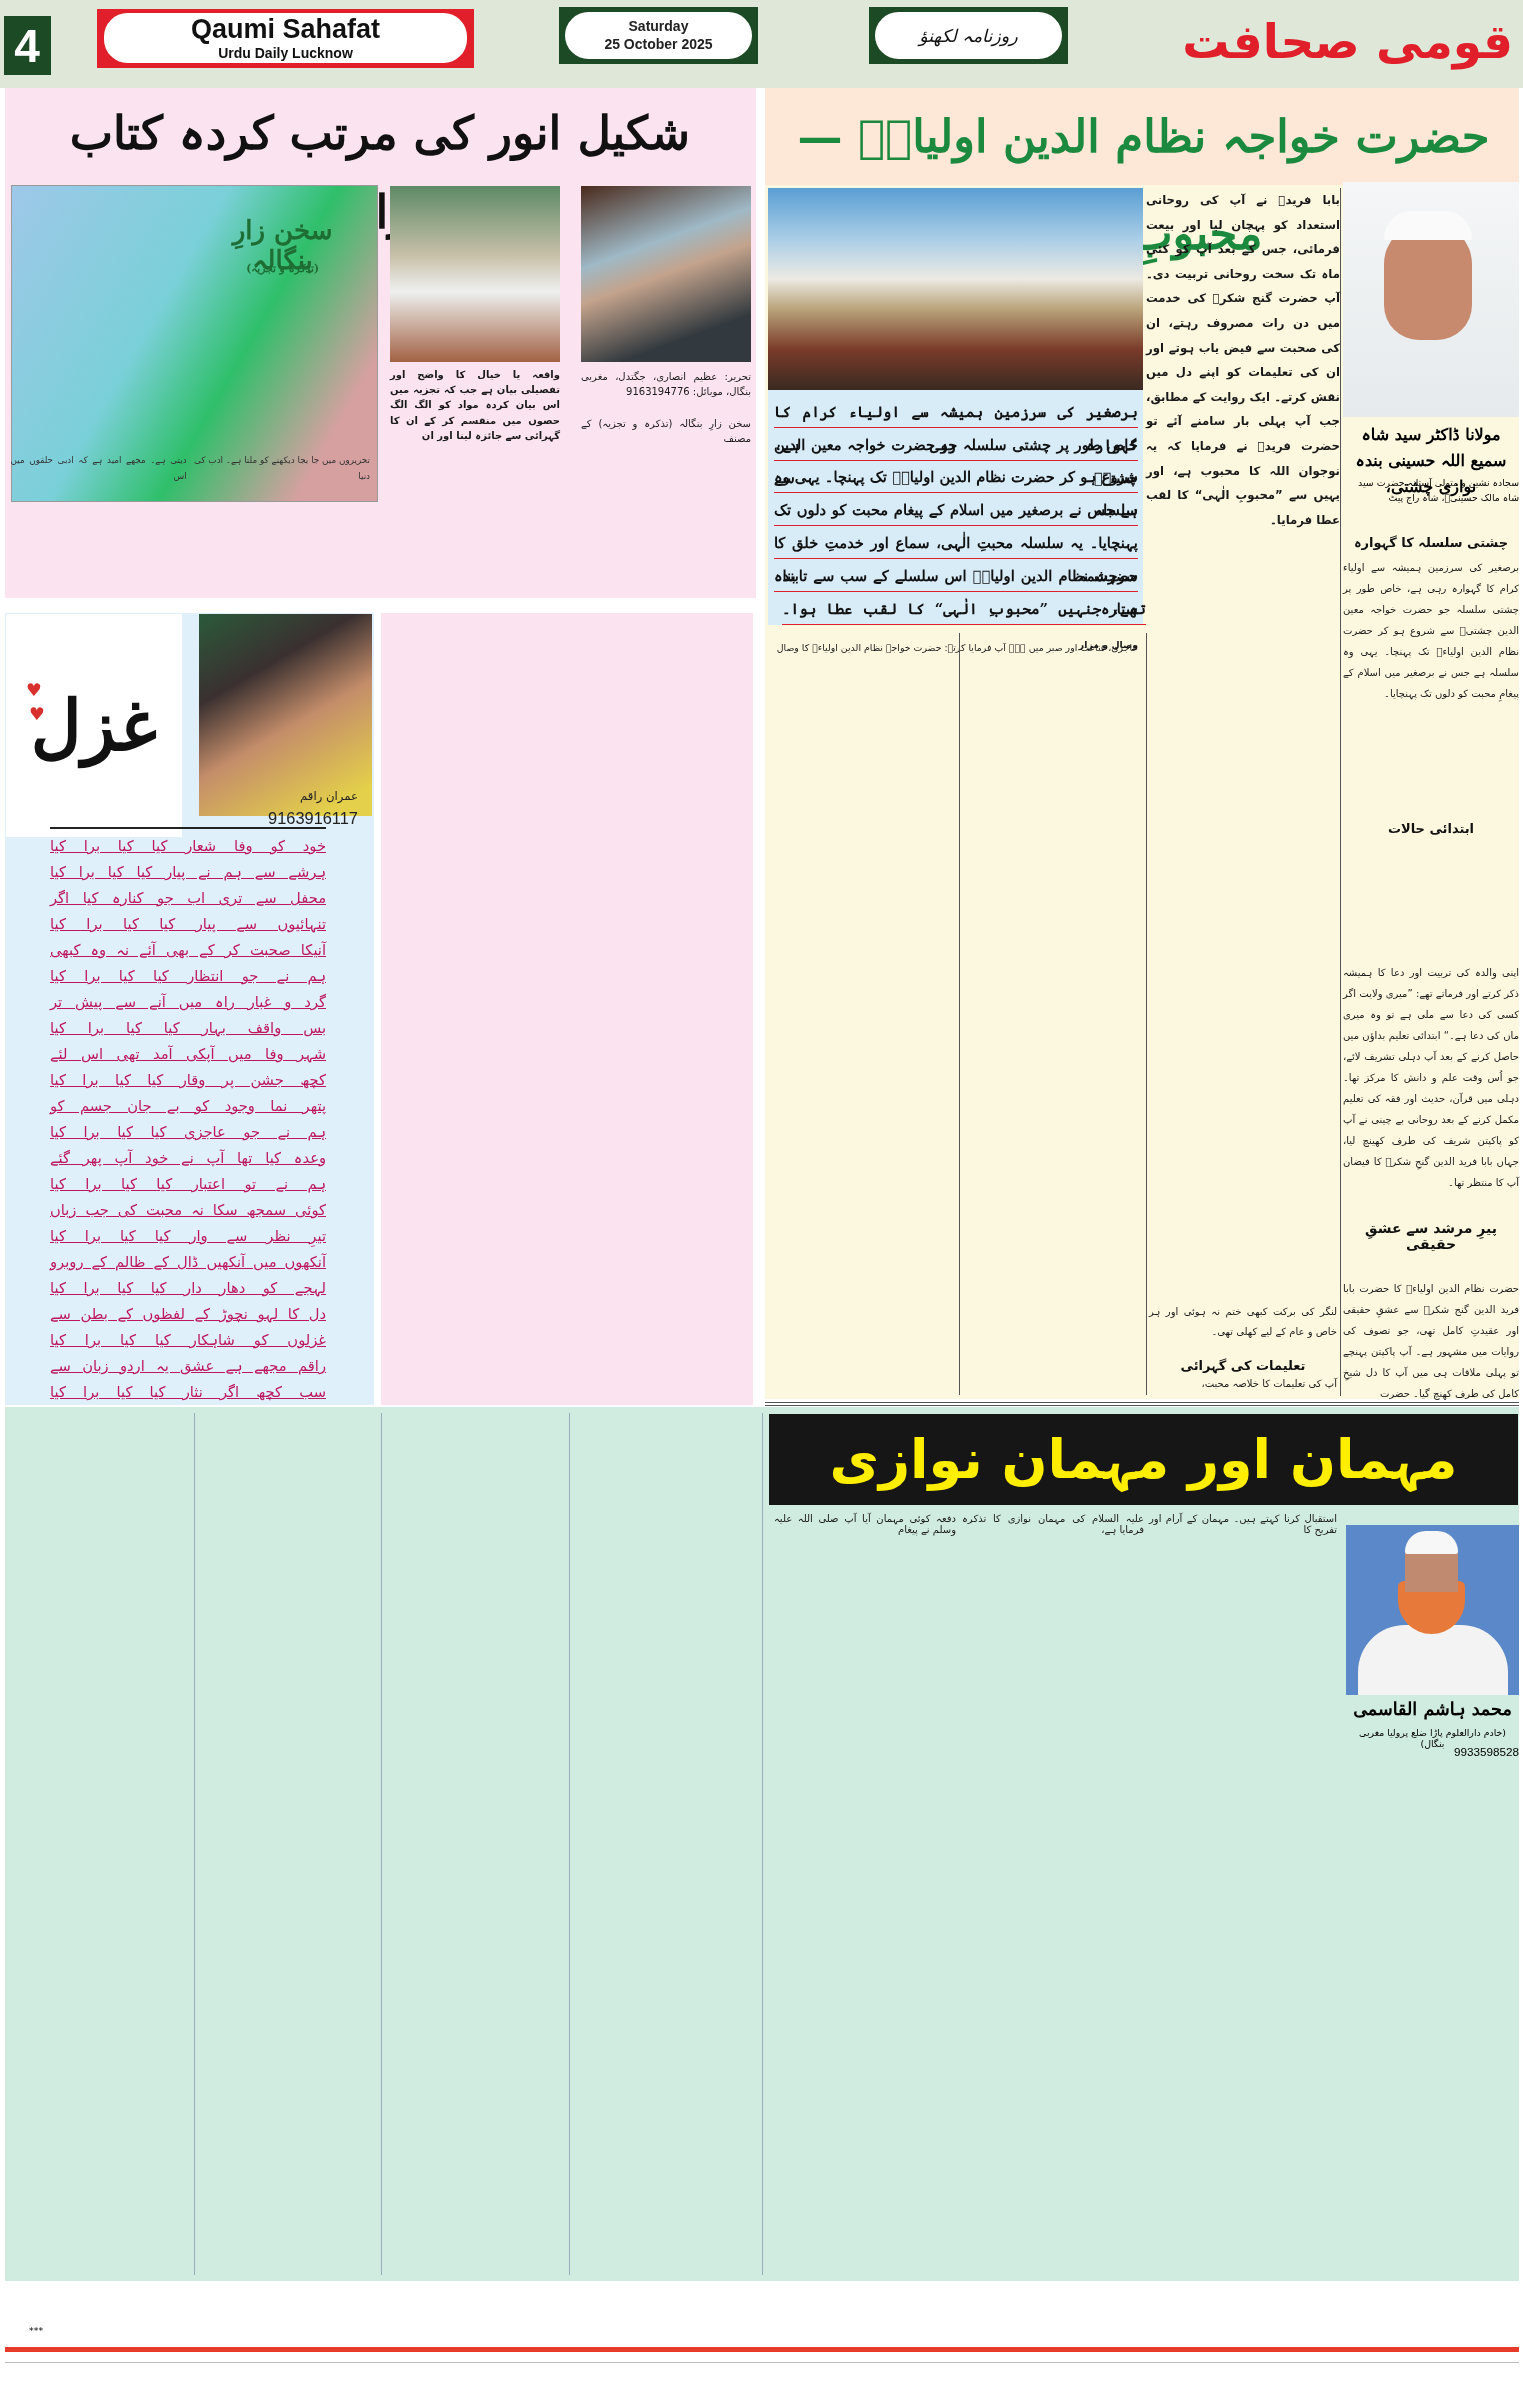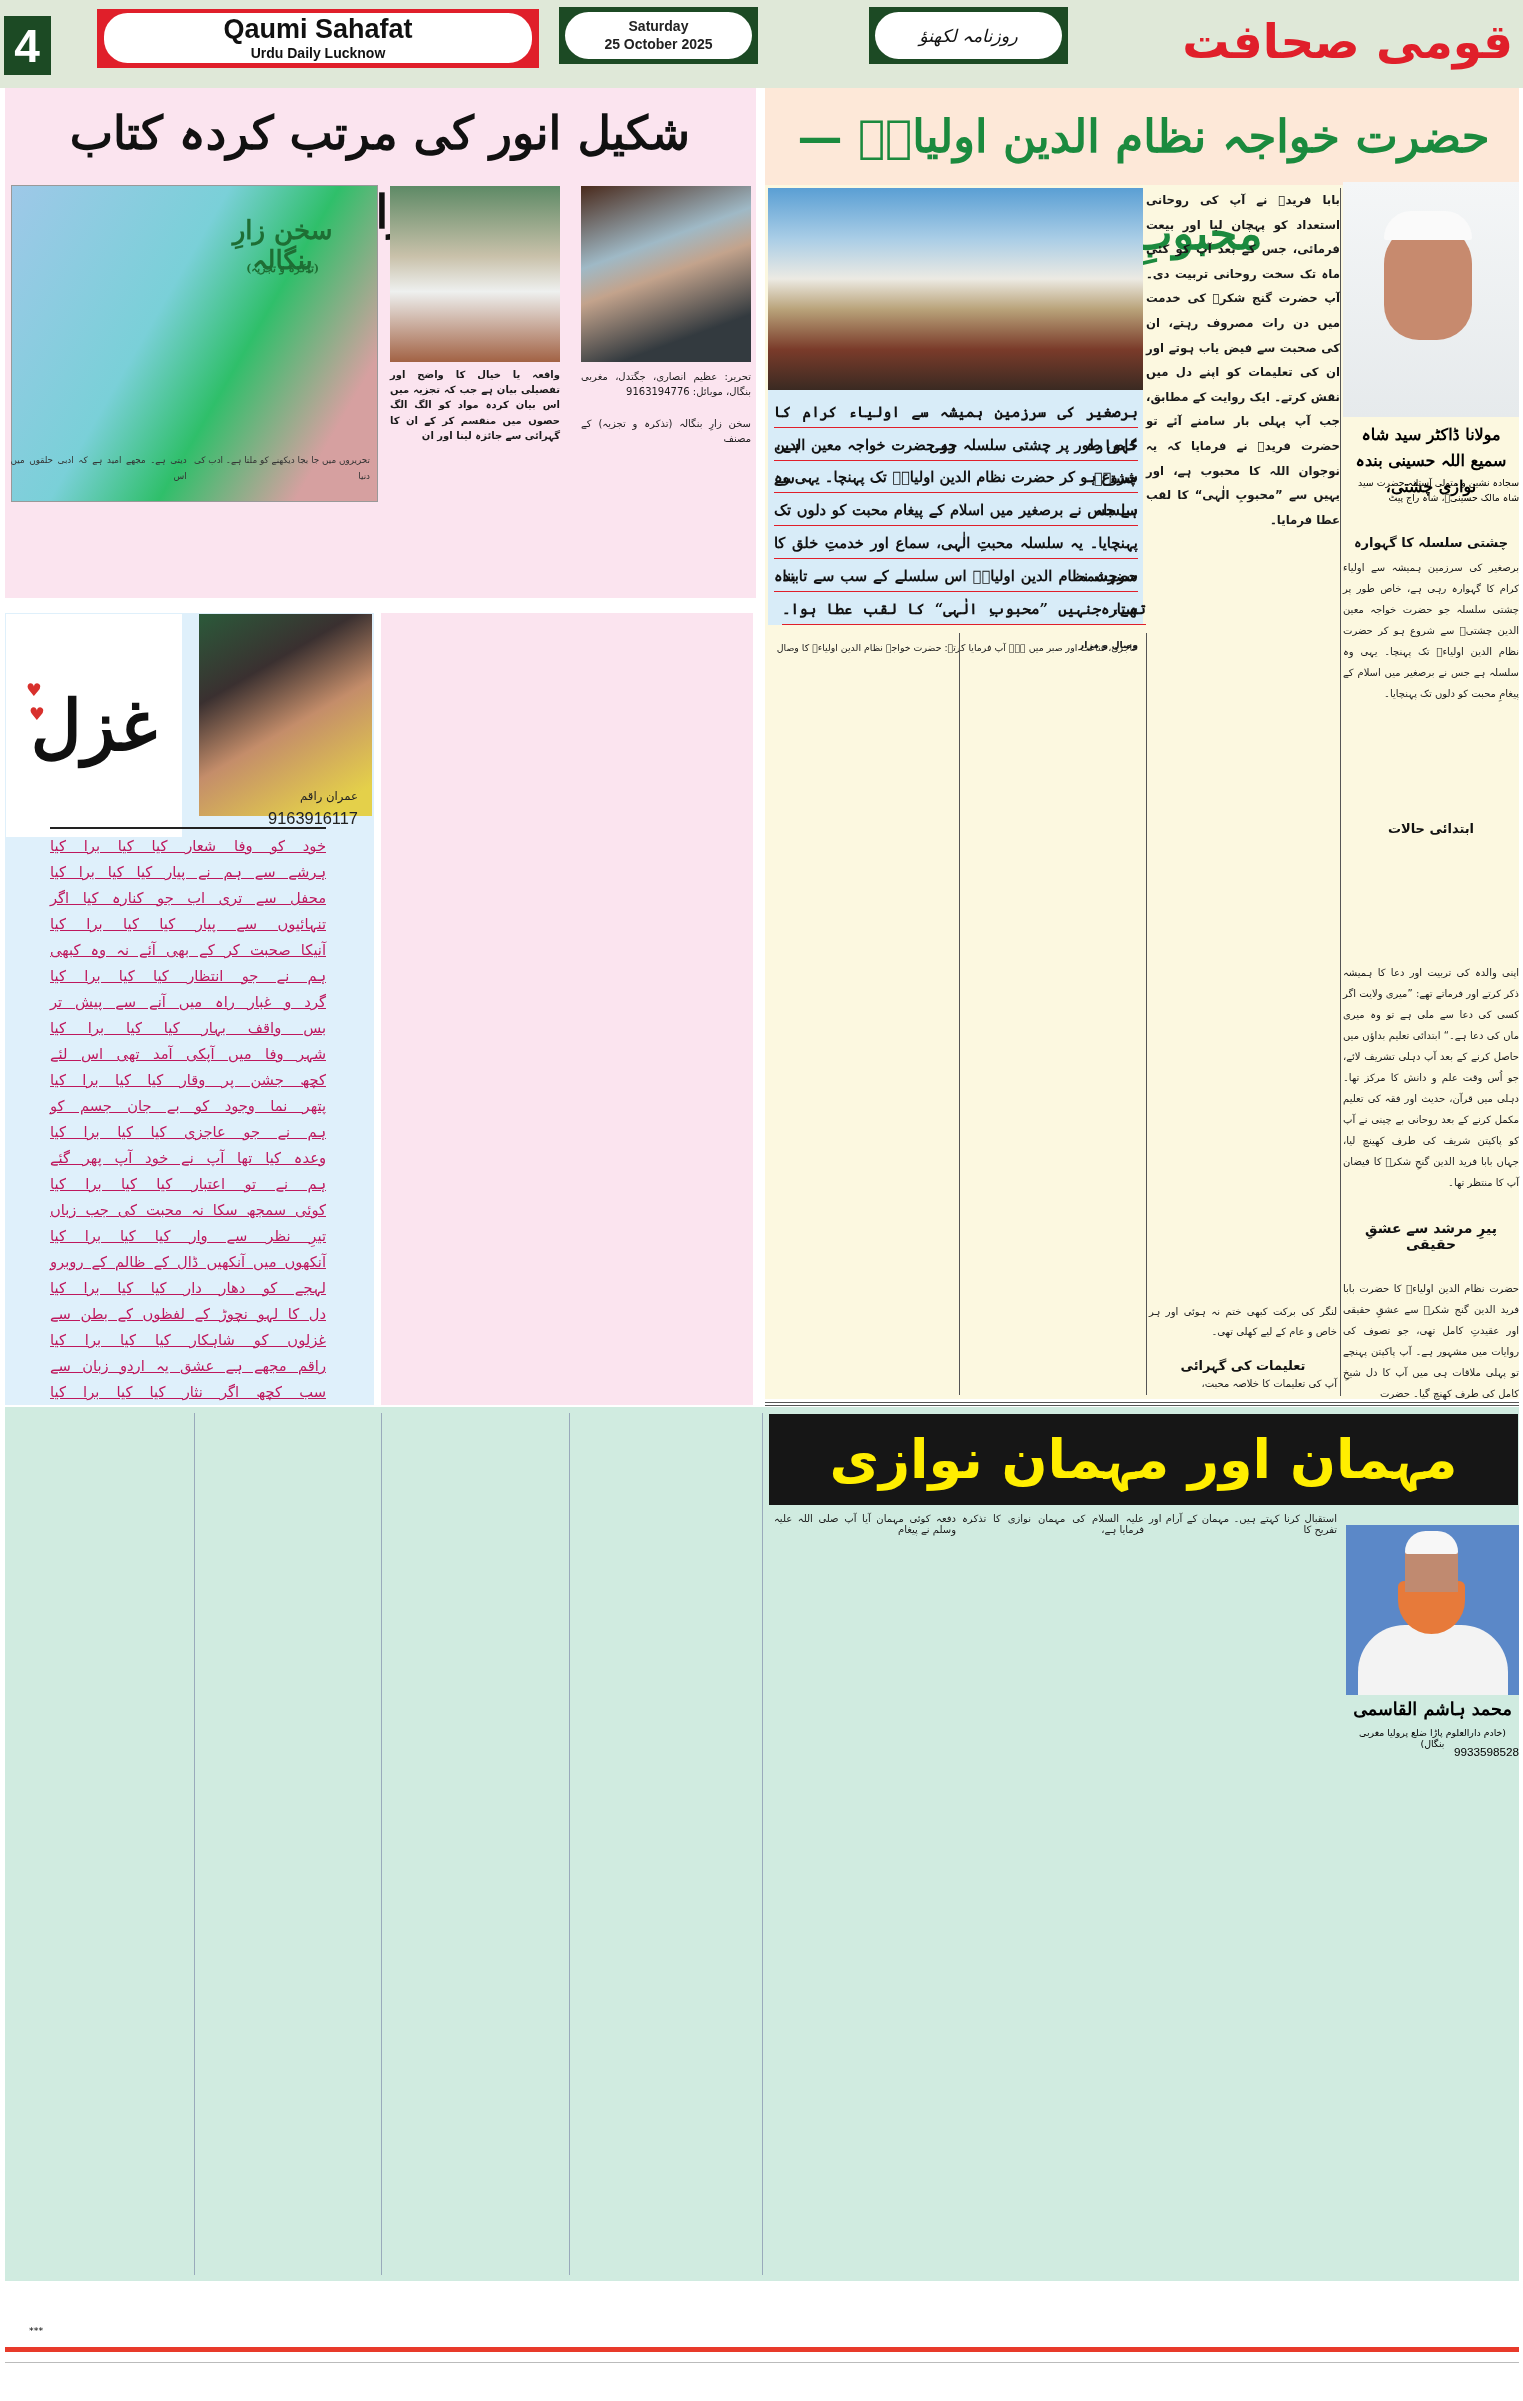--- a/index.html
+++ b/index.html
@@ -3,21 +3,21 @@
 <meta charset="utf-8">
 <style>
   * { box-sizing: border-box; margin: 0; padding: 0; }
   body { width: 1524px; height: 2401px; background: #ffffff; font-family: "DejaVu Sans", sans-serif; position: relative; overflow: hidden; }
   .abs { position: absolute; }
   .urdu { direction: rtl; text-align: justify; font-family: "DejaVu Sans", sans-serif; color: #1a1a1a; }
 
   
   #masthead { left: 0; top: 0; width: 1524px; height: 88px; background: #dfe8d8; }
   #page-num { left: 3.5px; top: 16.4px; width: 47px; height: 59px; background: #1c4a24; color: #fff; font: bold 46px "Liberation Sans", sans-serif; display: flex; align-items: center; justify-content: center; }
-  #title-box { left: 97px; top: 8.8px; width: 442px; height: 59px; background: #e01f2a; padding: 4.7px 7px; }
+  #title-box { left: 97px; top: 8.8px; width: 377px; height: 59px; background: #e01f2a; padding: 4.7px 7px; }
   #title-box .inner { width: 100%; height: 100%; background: #fff; border-radius: 23.5px; display: flex; flex-direction: column; align-items: center; justify-content: center; }
   #title-en { font: bold 27px "Liberation Sans", sans-serif; color: #111; line-height: 1; }
   #subtitle-en { font: bold 14px "Liberation Sans", sans-serif; color: #111; margin-top: 2.3px; }
   #date-box { left: 559px; top: 7px; width: 199px; height: 57px; background: #1c4a24; padding: 4.7px 5.9px; }
   #date-box .inner { width: 100%; height: 100%; background: #fff; border-radius: 23.5px; display: flex; flex-direction: column; align-items: center; justify-content: center; }
   #date-box span { font: bold 14px "Liberation Sans", sans-serif; color: #222; line-height: 1.25; }
   #urdu-daily-box { left: 869px; top: 7px; width: 199px; height: 57px; background: #1c4a24; padding: 4.7px 5.9px; }
   #urdu-daily-box .inner { width: 100%; height: 100%; background: #fff; border-radius: 23.5px; display: flex; align-items: center; justify-content: center; font: italic 17.6px "DejaVu Serif", serif; color: #111; direction: rtl; }
   #urdu-title { left: 1114px; top: 11.7px; width: 399px; height: 59px; direction: rtl; text-align: right; font: bold 47px "DejaVu Sans", sans-serif; color: #e01f2a; line-height: 59px; }
 

